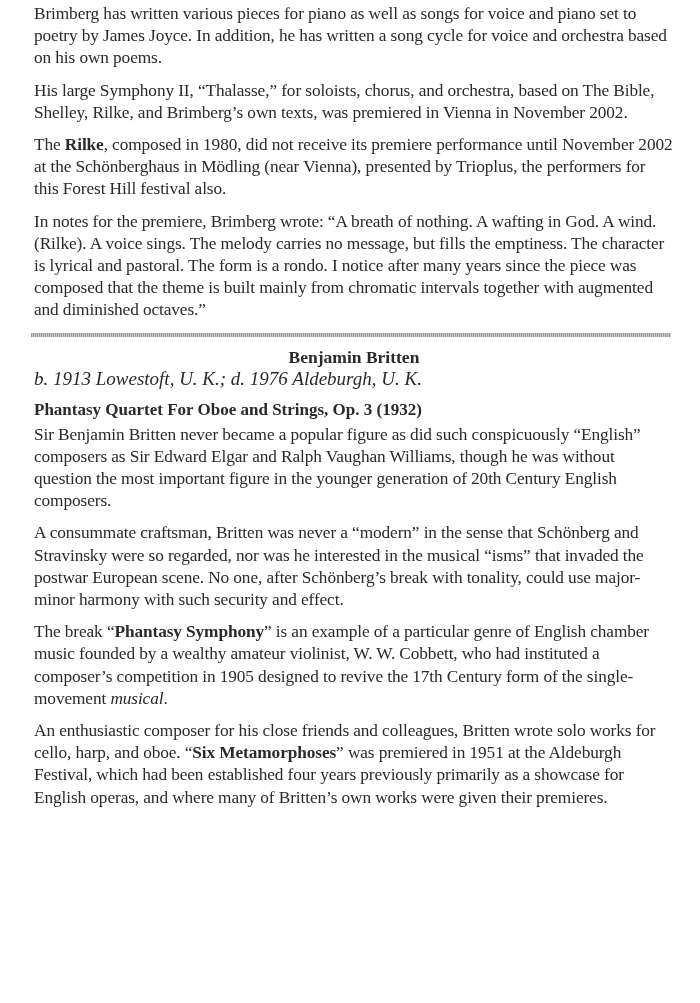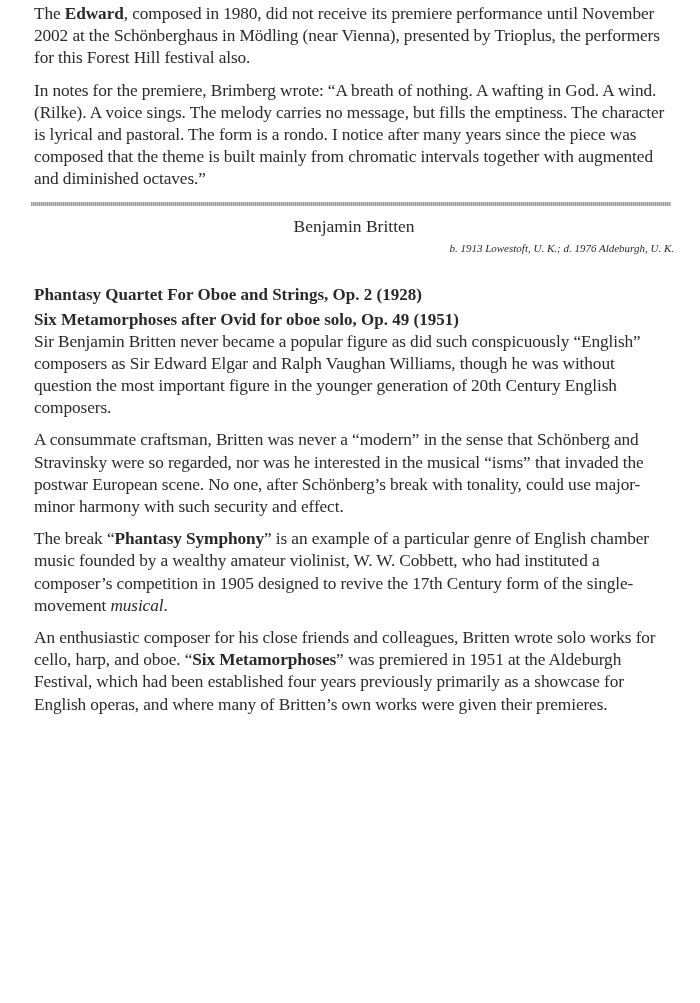--- a/index.html
+++ b/index.html
@@ -9,39 +9,40 @@
     color: #2a2a2a;
     font-size: 17.3px;
     line-height: 22.2px;
   }
   .page { position: relative; padding: 3px 0 0 34px; width: 640px; }
   p { margin: 0 0 10px 0; letter-spacing: -0.1px; }
   .rule {
     margin: 11px 0 0 -3px; width: 640px; height: 4px;
     background: repeating-linear-gradient(90deg, #9a9a9a 0 1px, #c8c8c8 1px 2px);
   }
-  .composer { text-align: center; font-weight: normal; font-size: 17.5px; margin-top: 9px; line-height: 22px; }
-  .dates { text-align: right; font-style: italic; font-size: 11px; line-height: 22px; margin-bottom: 25px; }
+  .composer { text-align: center; font-weight: bold; font-size: 17.5px; margin-top: 9px; line-height: 22px; }
+  .dates { text-align: left; font-style: italic; font-size: 19px; line-height: 22px; margin-bottom: 9px; }
   .work { font-weight: bold; font-size: 17px; line-height: 22px; margin-bottom: 3px; }
   .work2 { margin-bottom: 0; }
 </style>
 </head>
 <body>
 
 <div class="page">
   <section>
-    <p><span>The </span><b>Edward</b><span>, composed in 1980, did not receive its premiere performance until November 2002 at the Schönberghaus in Mödling (near Vienna), presented by Trioplus, the performers for this Forest Hill festival also.</span></p>
+    <p>Brimberg has written various pieces for piano as well as songs for voice and piano set to poetry by James Joyce. In addition, he has written a song cycle for voice and orchestra based on his own poems.</p>
+    <p>His large Symphony II, “Thalasse,” for soloists, chorus, and orchestra, based on The Bible, Shelley, Rilke, and Brimberg’s own texts, was premiered in Vienna in November 2002.</p>
+    <p><span>The </span><b>Rilke</b><span>, composed in 1980, did not receive its premiere performance until November 2002 at the Schönberghaus in Mödling (near Vienna), presented by Trioplus, the performers for this Forest Hill festival also.</span></p>
     <p>In notes for the premiere, Brimberg wrote: “A breath of nothing. A wafting in God. A wind. (Rilke). A voice sings. The melody carries no message, but fills the emptiness. The character is lyrical and pastoral. The form is a rondo. I notice after many years since the piece was composed that the theme is built mainly from chromatic intervals together with augmented and diminished octaves.”</p>
   </section>
 
   <div class="rule"></div>
 
   <section>
     <div class="composer">Benjamin Britten</div>
     <div class="dates">b. 1913 Lowestoft, U. K.; d. 1976 Aldeburgh, U. K.</div>
-    <div class="work">Phantasy Quartet For Oboe and Strings, Op. 2 (1928)</div>
-    <div class="work work2">Six Metamorphoses after Ovid for oboe solo, Op. 49 (1951)</div>
+    <div class="work">Phantasy Quartet For Oboe and Strings, Op. 3 (1932)</div>
     <p>Sir Benjamin Britten never became a popular figure as did such conspicuously “English” composers as Sir Edward Elgar and Ralph Vaughan Williams, though he was without question the most important figure in the younger generation of 20th Century English composers.</p>
     <p>A consummate craftsman, Britten was never a “modern” in the sense that Schönberg and Stravinsky were so regarded, nor was he interested in the musical “isms” that invaded the postwar European scene. No one, after Schönberg’s break with tonality, could use major-minor harmony with such security and effect.</p>
     <p><span>The break “</span><b>Phantasy Symphony</b><span>” is an example of a particular genre of English chamber music founded by a wealthy amateur violinist, W. W. Cobbett, who had instituted a composer’s competition in 1905 designed to revive the 17th Century form of the single-movement </span><i>musical</i><span>.</span></p>
     <p><span>An enthusiastic composer for his close friends and colleagues, Britten wrote solo works for cello, harp, and oboe. “</span><b>Six Metamorphoses</b><span>” was premiered in 1951 at the Aldeburgh Festival, which had been established four years previously primarily as a showcase for English operas, and where many of Britten’s own works were given their premieres.</span></p>
   </section>
 </div>
 
 </body></html>

